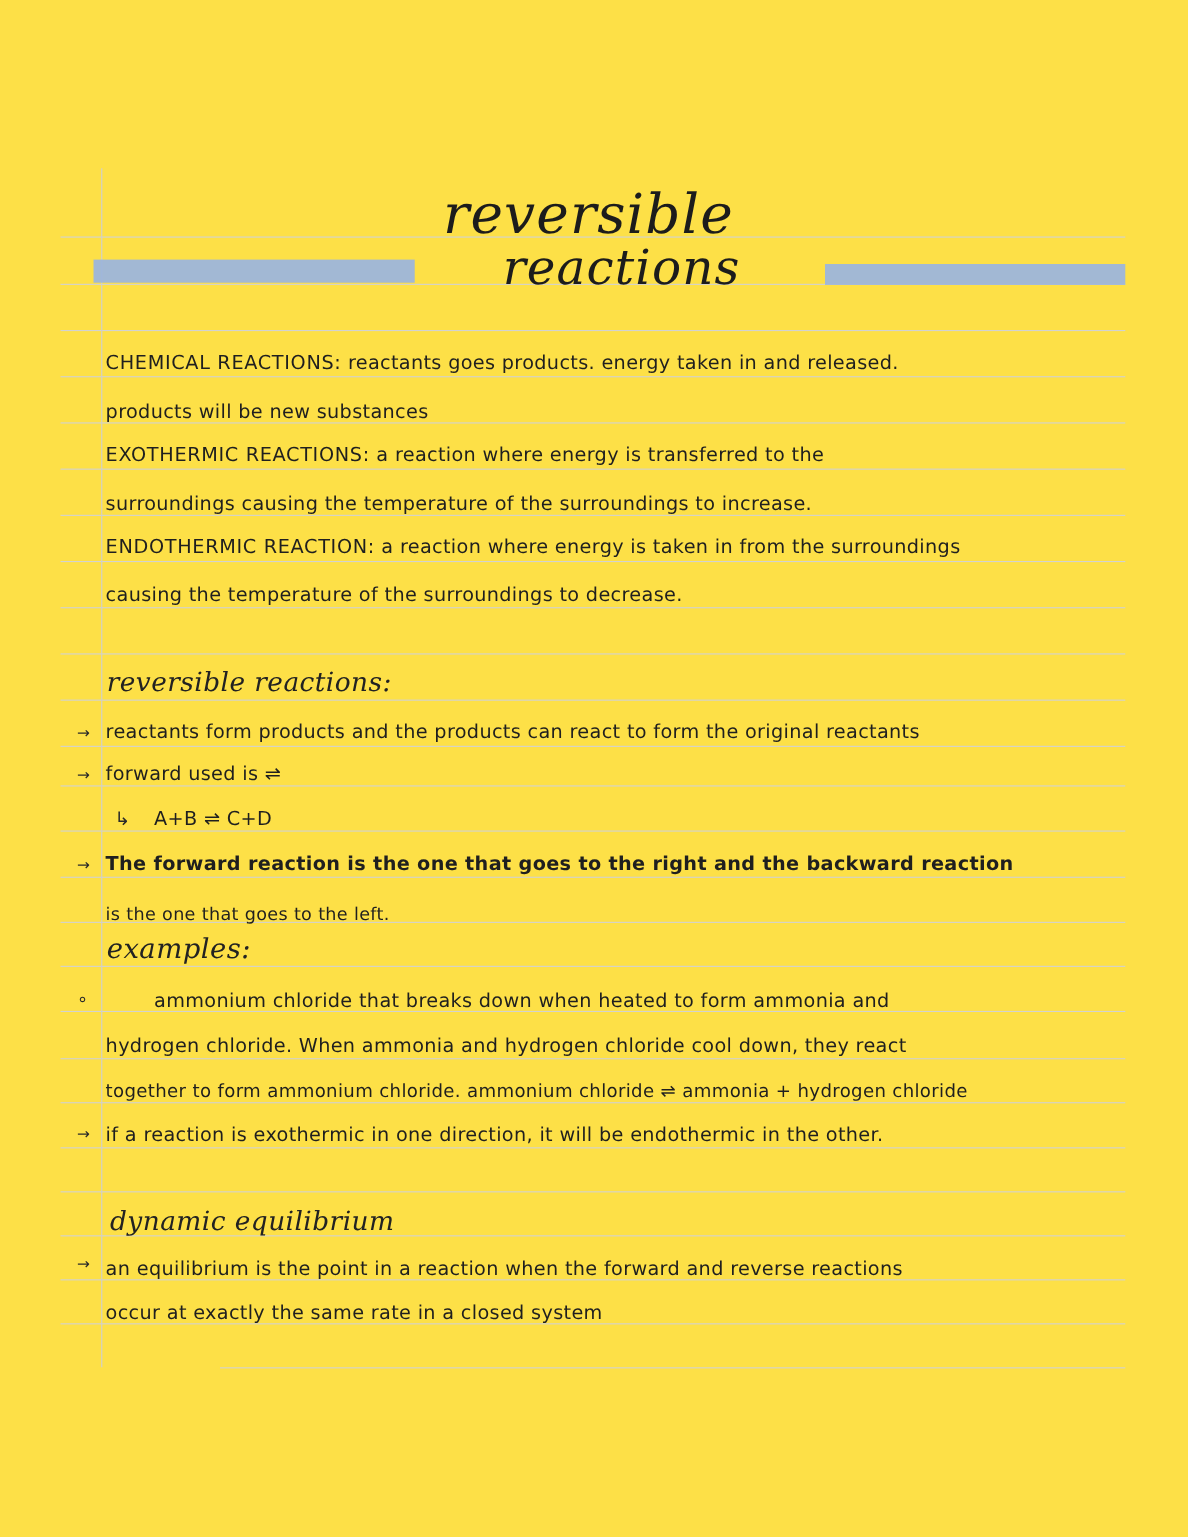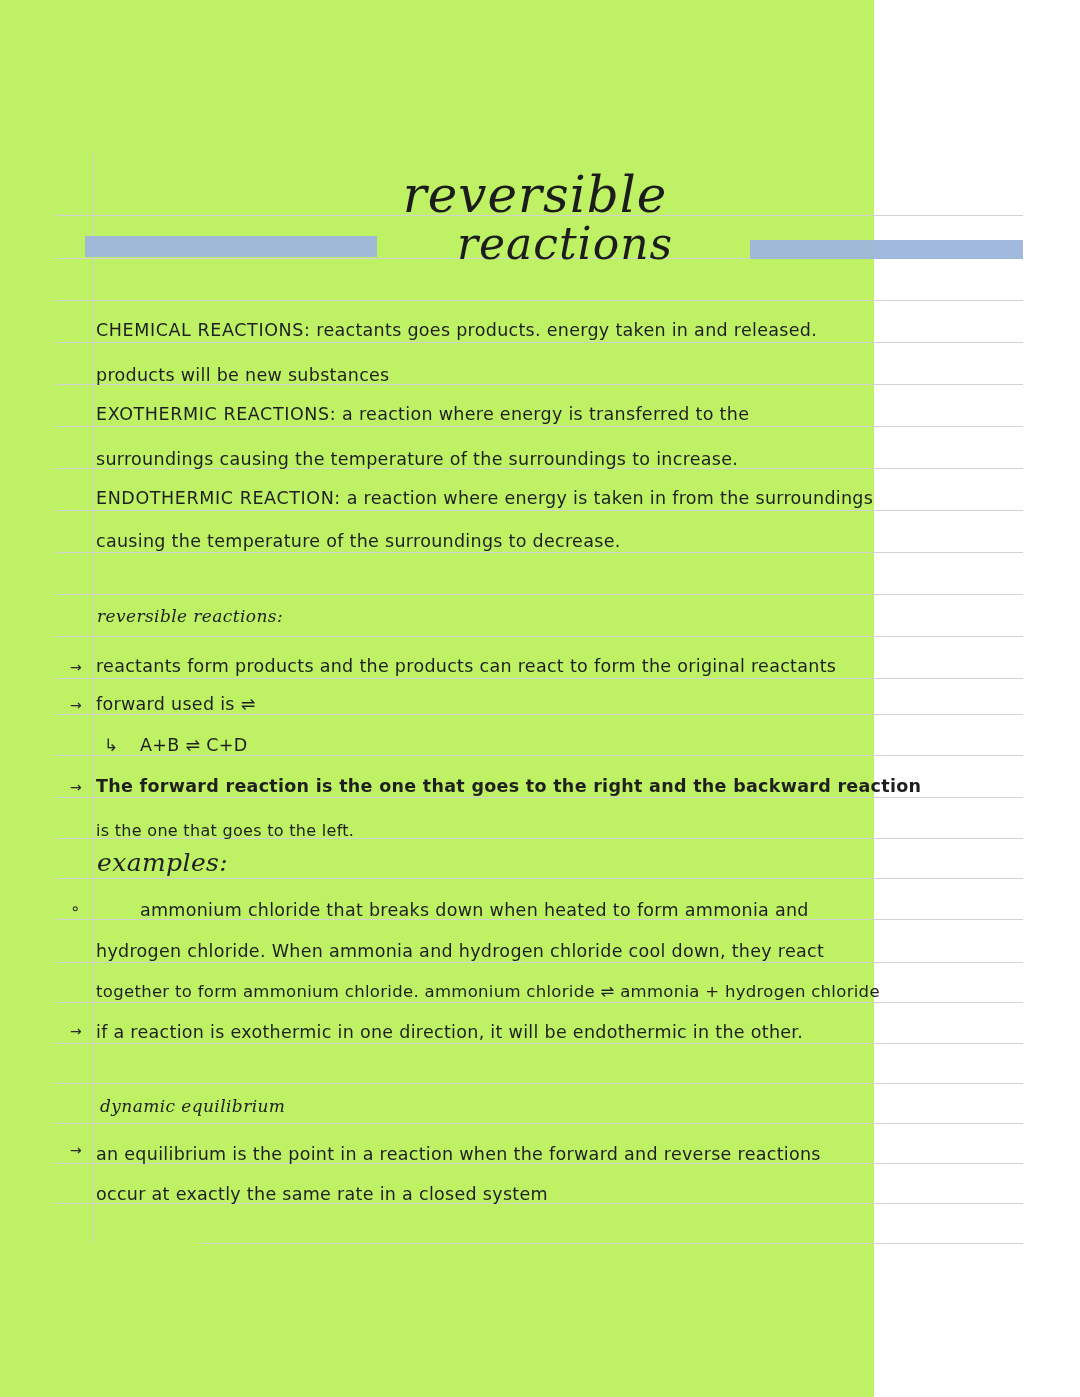--- a/index.html
+++ b/index.html
@@ -11,23 +11,23 @@
       width: 1080px;
       height: 1397px;
       position: relative;
       overflow: hidden;
       font-family: "DejaVu Sans", sans-serif;
     }
     .page {
       position: absolute;
       left: 0;
       top: 0;
-      width: 874px;
+      width: 1080px;
       height: 1397px;
-      background: #bef264;
+      background: #fde047;
     }
     .rule {
       position: absolute;
       left: 55px;
       width: 968px;
       height: 1px;
       background: #d2d2d2;
     }
     .margin-line {
       position: absolute;
@@ -65,21 +65,21 @@
     }
     .caps {
       text-transform: uppercase;
       letter-spacing: 0.6px;
     }
     .subhead {
       position: absolute;
       left: 97px;
       font-family: "DejaVu Serif", serif;
       font-style: italic;
-      font-size: 17px;
+      font-size: 24px;
       color: #222;
       white-space: nowrap;
       line-height: 1;
       letter-spacing: 0.4px;
     }
     .marker {
       position: absolute;
       left: 70px;
       font-family: "DejaVu Sans", sans-serif;
       font-size: 14px;

